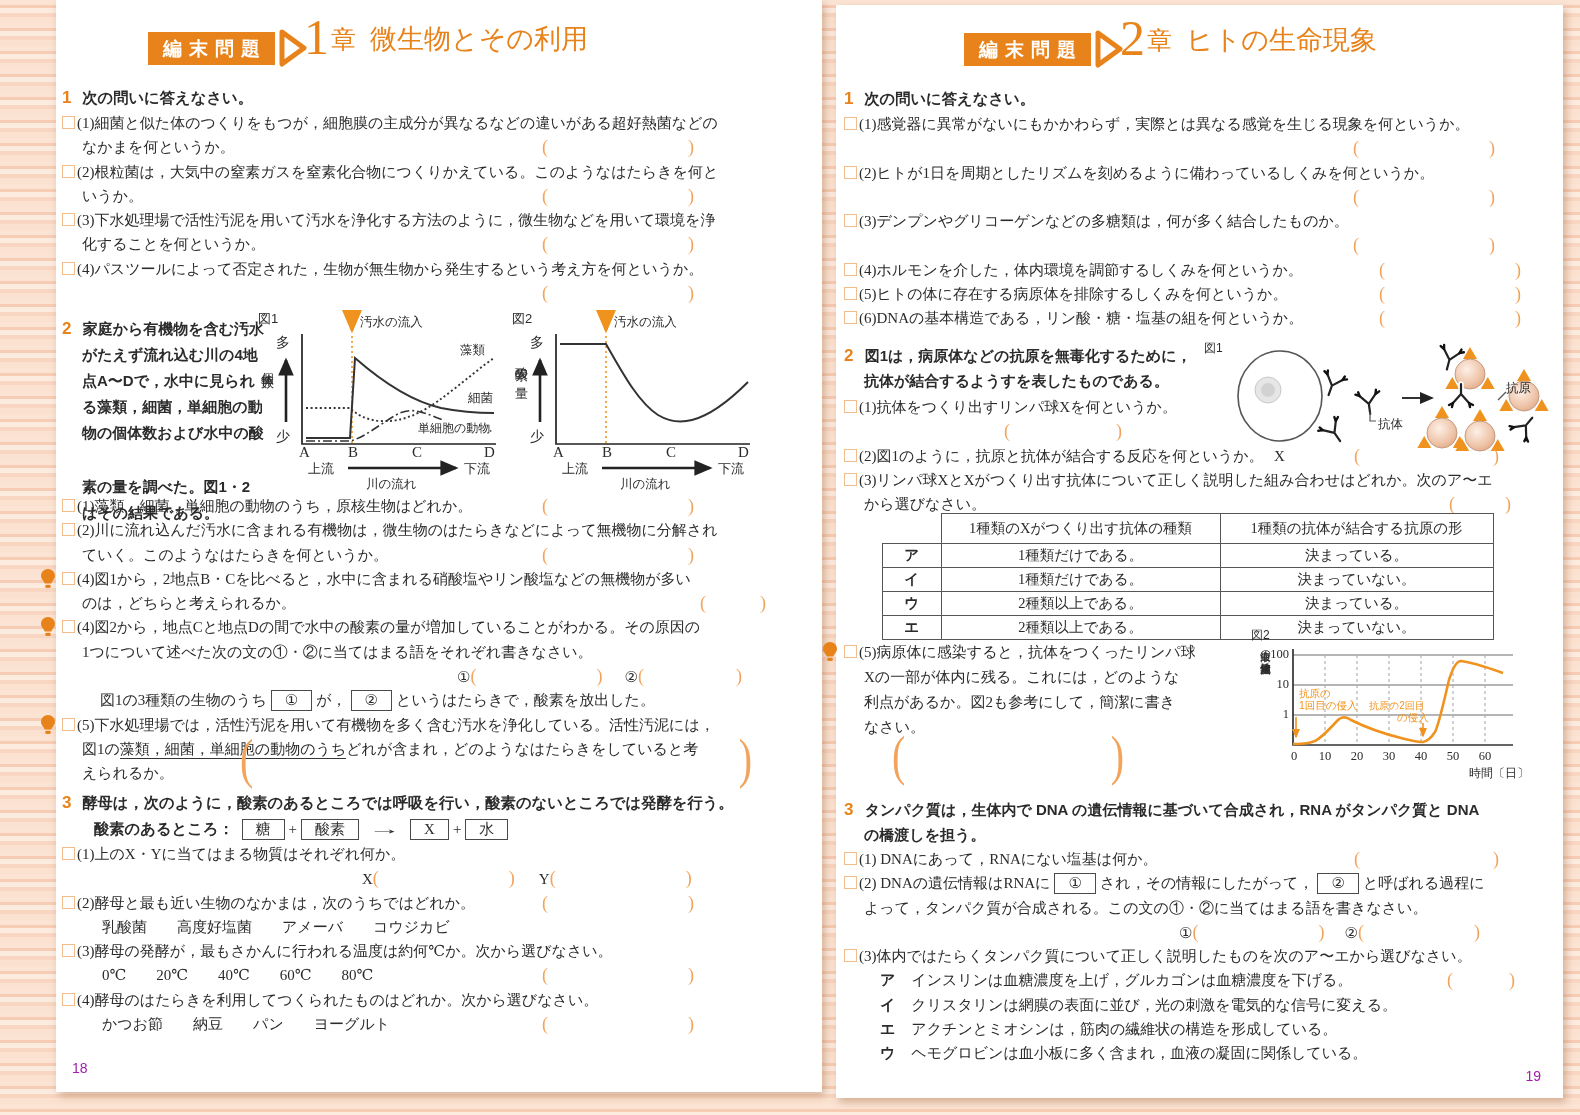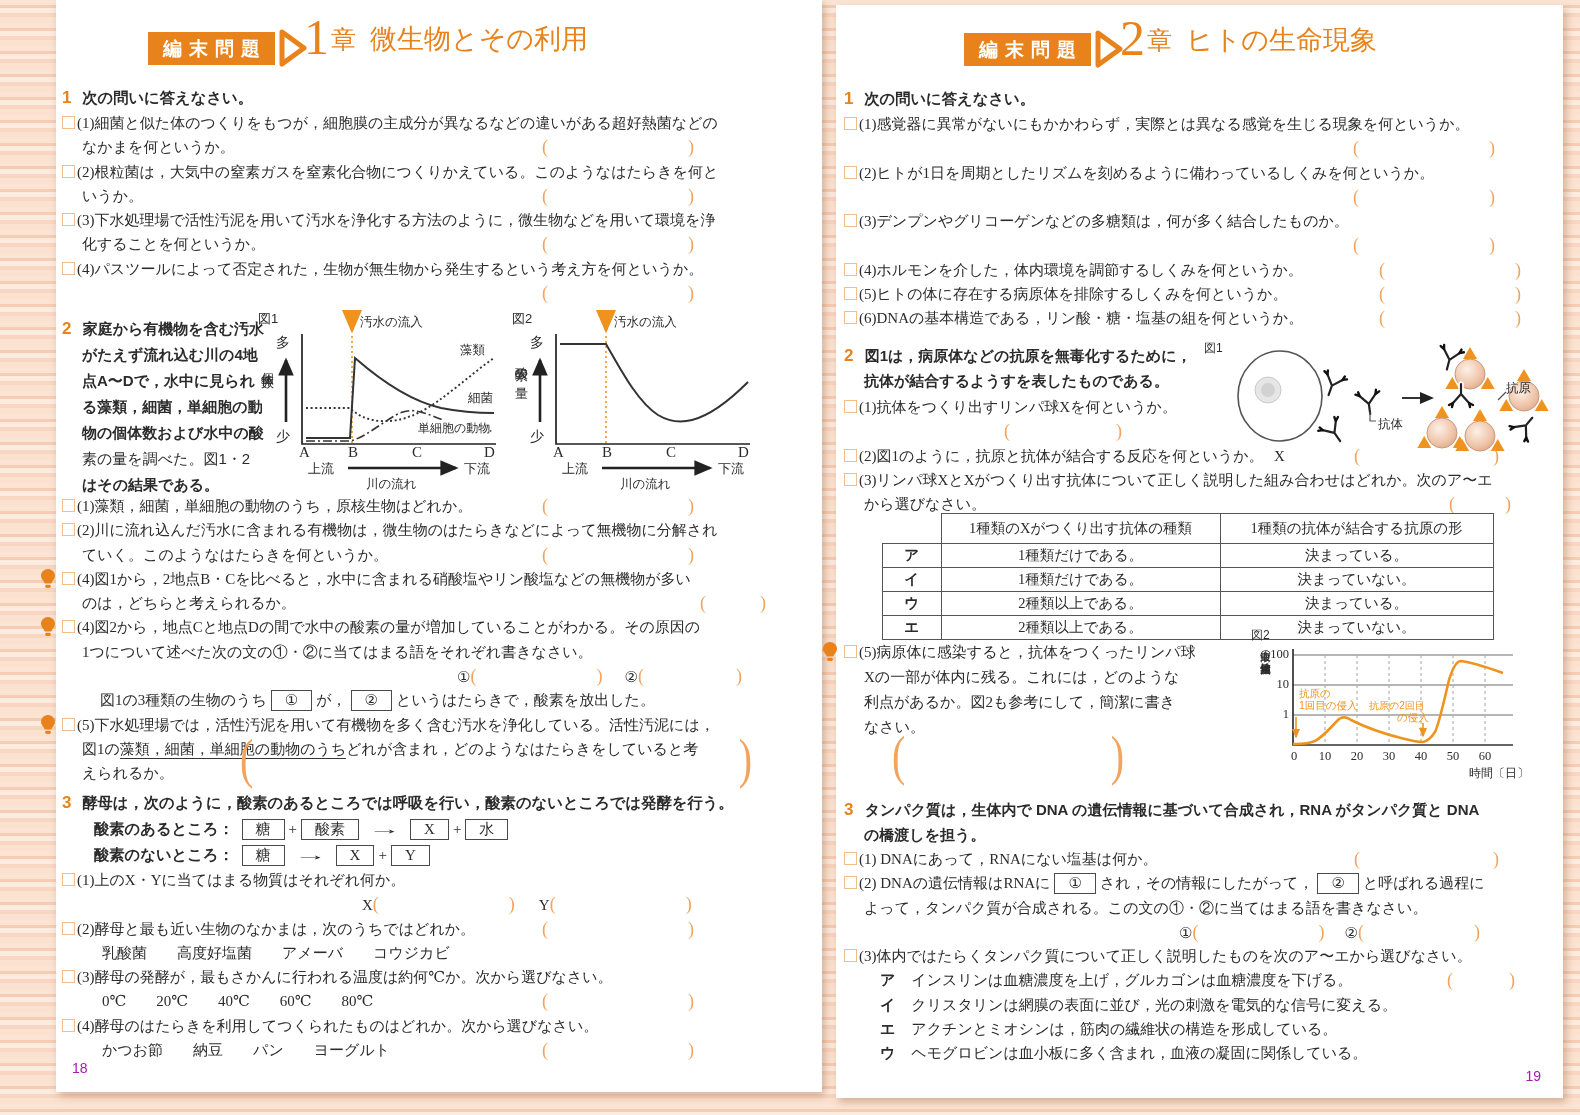--- a/index.html
+++ b/index.html
@@ -106,21 +106,21 @@
     </div>
 
     <div class="abs" style="left:6px;top:316px;width:205px;">
       <div class="row g" style="height:26px;line-height:26px;font-weight:bold;font-size:15px;">
         <span class="qn">2</span>
         <span>家庭から有機物を含む汚水</span></div>
       <div class="row g ind" style="height:26px;line-height:26px;font-weight:bold;font-size:15px;"><span>がたえず流れ込む川の4地</span></div>
       <div class="row g ind" style="height:26px;line-height:26px;font-weight:bold;font-size:15px;"><span>点A〜Dで，水中に見られ</span></div>
       <div class="row g ind" style="height:26px;line-height:26px;font-weight:bold;font-size:15px;"><span>る藻類，細菌，単細胞の動</span></div>
       <div class="row g ind" style="height:26px;line-height:26px;font-weight:bold;font-size:15px;"><span>物の個体数および水中の酸</span></div>
-      <div class="row g ind" style="height:26px;line-height:26px;font-weight:normal;font-size:15px;"><span>素の量を調べた。図1・2</span></div>
+      <div class="row g ind" style="height:26px;line-height:26px;font-weight:bold;font-size:15px;margin-top:28px;"><span>素の量を調べた。図1・2</span></div>
       <div class="row g ind" style="height:26px;line-height:26px;font-weight:bold;font-size:15px;"><span>はその結果である。</span></div>
     </div>
 
     <div class="fig" style="left:200px;top:310px;width:252px;height:182px;">
       <svg class="abs" style="left:0;top:0" width="252" height="182" viewBox="0 0 252 182">
         <defs>
           <marker id="ah1" markerWidth="8" markerHeight="8" refX="6" refY="3" orient="auto">
               <path d="M0,0 L7,3 L0,6 Z" fill="#222"></path>
             </marker>
           <marker id="ah2" markerWidth="8" markerHeight="8" refX="6" refY="3" orient="auto">
@@ -230,23 +230,20 @@
           </span></div>
     </div>
 
     <div class="abs" style="left:6px;top:790px;right:10px;">
       <div class="row" style="height:26px;line-height:26px;">
         <span class="qn">3</span>
         <span class="stem">酵母は，次のように，酸素のあるところでは呼吸を行い，酸素のないところでは発酵を行う。</span></div>
       <div class="row" style="height:26px;line-height:26px;padding-left:32px;">
         <span class="stem">酸素のあるところ：</span>
         <span class="bx">糖</span><span>+</span><span class="bx">酸素</span><span class="lar">→</span><span class="bx">X</span><span>+</span><span class="bx">水</span></div>
-      <div class="row" style="height:26px;line-height:26px;padding-left:32px;">
-        <span class="stem">酸素のないところ：</span>
-        <span class="bx">糖</span><span class="lar">→</span><span class="bx">X</span><span>+</span><span class="bx">Y</span></div>
       <div class="row"><span class="cb"></span><span>(1)上のX・Yに当てはまる物質はそれぞれ何か。</span></div>
       <div class="row">
         <span class="abs" style="left:300px;display:flex;align-items:baseline;">
           <span>X</span>
             <span class="pp" style="font-size:18px;">(</span>
             <span class="gap" style="width:130px;"></span>
             <span class="pp" style="font-size:18px;">)</span>
           <span class="gap" style="width:24px;"></span>
           <span>Y</span>
             <span class="pp" style="font-size:18px;">(</span>

